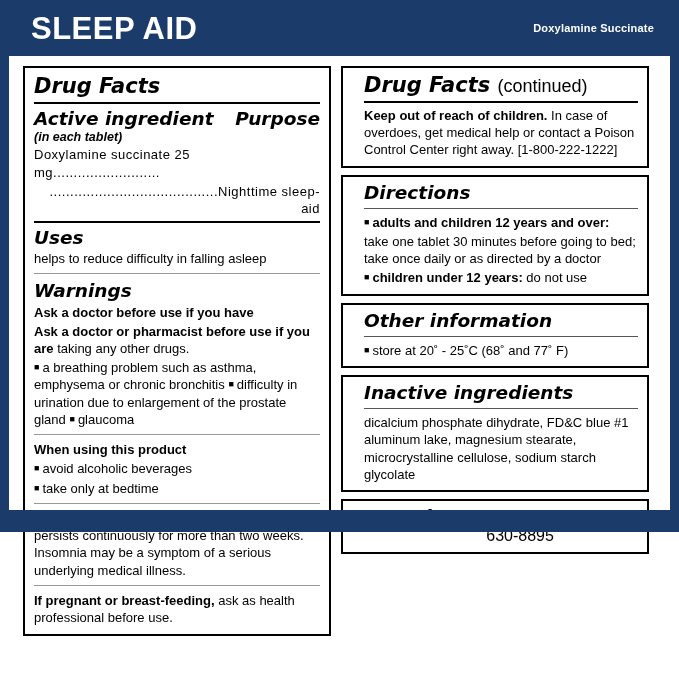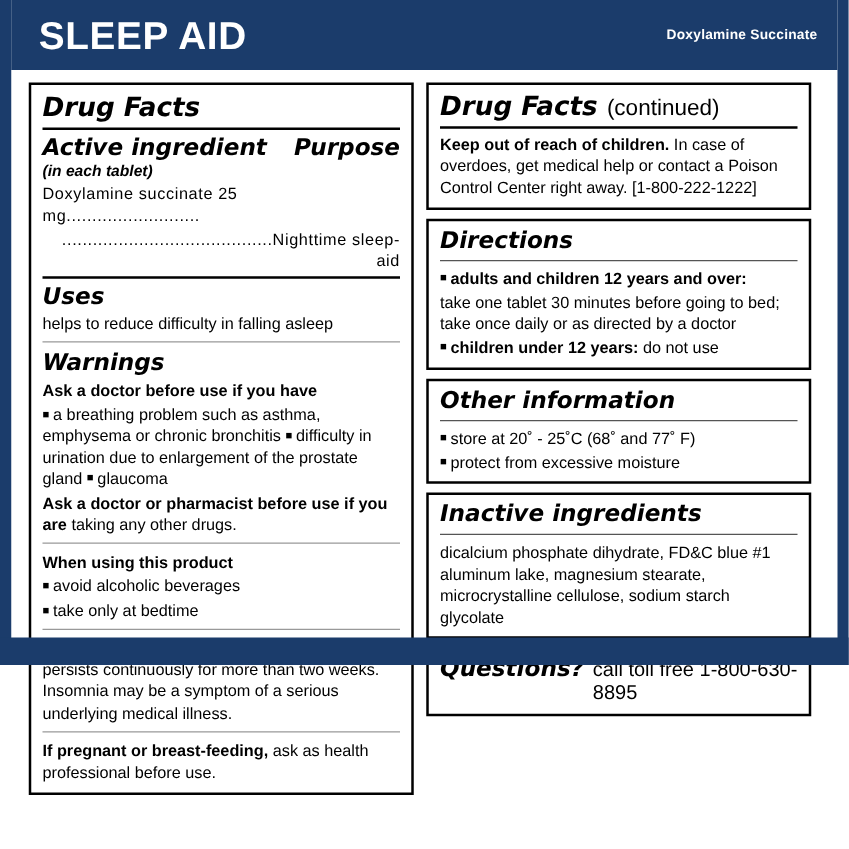--- a/index.html
+++ b/index.html
@@ -64,21 +64,21 @@
     box-sizing: border-box;
     padding: 6px 9px 8px 9px;
   }
   .col-right {
     width: 308px;
     box-sizing: border-box;
   }
   .panel {
     border: 2px solid #000;
     box-sizing: border-box;
-    padding: 5px 9px 7px 9px;
+    padding: 5px 9px 7px 21px;
     margin-bottom: 7px;
   }
   .panel:last-child { margin-bottom: 0; }
 
   .dfacts {
     font-size: 21px;
     font-weight: bold;
     font-style: italic;
     font-family: "DejaVu Sans", sans-serif;
     line-height: 1.15;
@@ -184,28 +184,28 @@
       <div class="rule-thick"></div>
 
       <div class="sec-head">Uses</div>
       <div class="txt">helps to reduce difficulty in falling asleep</div>
 
       <div class="rule-thin"></div>
 
       <div class="sec-head">Warnings</div>
       <div class="txt bold">Ask a doctor before use if you have</div>
       <div class="txt">
+        <span class="bold">Ask a doctor or pharmacist before use if you are</span>
+        <span>taking any other drugs.</span>
+      </div>
+      <div class="txt">
         <span class="sq">■</span><span>a breathing problem such as asthma, emphysema or chronic bronchitis</span>
         <span class="sq">■</span><span>difficulty in urination due to enlargement of the prostate gland</span>
         <span class="sq">■</span><span>glaucoma</span>
       </div>
-      <div class="txt">
-        <span class="bold">Ask a doctor or pharmacist before use if you are</span>
-        <span>taking any other drugs.</span>
-      </div>
 
       <div class="rule-thin"></div>
 
       <div class="txt bold">When using this product</div>
       <div class="bullet-line">
         <span class="sq">■</span><span>avoid alcoholic beverages</span>
       </div>
       <div class="bullet-line">
         <span class="sq">■</span><span>take only at bedtime</span>
       </div>
@@ -252,23 +252,20 @@
           <span>do not use</span>
         </div>
       </div>
 
       <div class="panel">
         <div class="sec-head">Other information</div>
         <div class="rule-med"></div>
         <div class="txt">
           <span class="sq">■</span><span>store at 20˚ - 25˚C (68˚ and 77˚ F)</span>
         </div>
-        <div class="txt">
-          <span class="sq">■</span><span>protect from excessive moisture</span>
-        </div>
       </div>
 
       <div class="panel">
         <div class="sec-head">Inactive ingredients</div>
         <div class="rule-med"></div>
         <div class="txt">dicalcium phosphate dihydrate, FD&amp;C blue #1 aluminum lake, magnesium stearate, microcrystalline cellulose, sodium starch glycolate</div>
       </div>
 
       <div class="panel">
         <div class="qrow">

